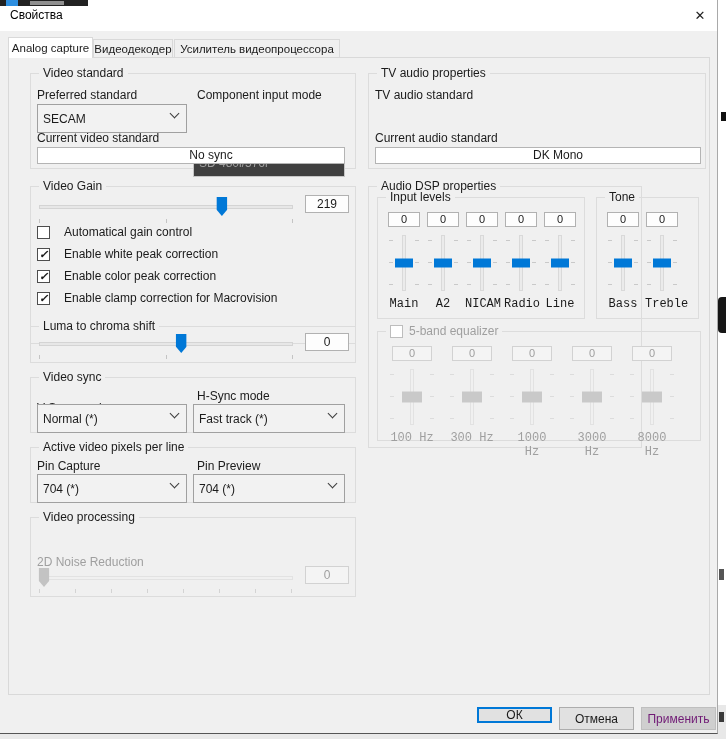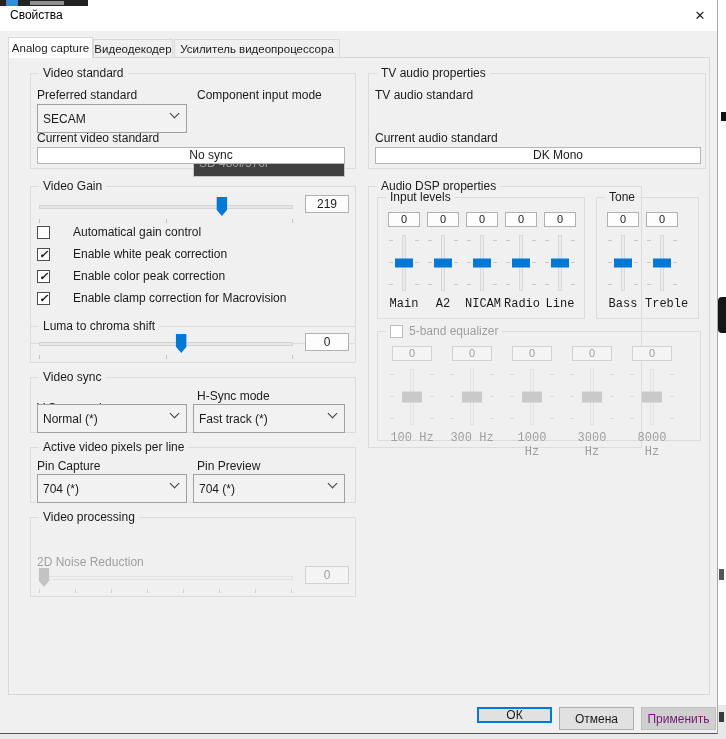--- a/index.html
+++ b/index.html
@@ -34,21 +34,21 @@
   .valbox.off{border-color:#d2d2d2;color:#9f9f9f;background:#f4f4f4;}
   .hsl{position:absolute;height:19px;}
   .htrack{position:absolute;left:0;right:0;top:8px;height:2px;background:#e7e7e7;border:1px solid #d4d4d4;}
   .hthumb{position:absolute;top:0;width:11px;height:19px;background:#0078d7;transform:translateX(-50%);
           clip-path:polygon(0 0,100% 0,100% 66%,50% 100%,0 66%);}
   .hthumb.gray{background:#c3c3c3;}
   .hticks{position:absolute;height:4px;}
   .hticks.t3{background-image:linear-gradient(#c4c4c4,#c4c4c4),linear-gradient(#c4c4c4,#c4c4c4),linear-gradient(#c4c4c4,#c4c4c4);
              background-repeat:no-repeat;background-size:1px 4px;background-position:0 0,50% 0,100% 0;}
   .hticks.t8{background-image:repeating-linear-gradient(to right,#d3d3d3 0 1px,transparent 1px 36px);}
-  .cbrow{position:absolute;left:6px;display:flex;gap:23px;align-items:center;}
+  .cbrow{position:absolute;left:6px;display:flex;gap:14px;align-items:center;}
   .cb{width:13px;height:13px;background:#fff;border:1px solid #4d4d4d;box-sizing:border-box;
       display:flex;align-items:center;justify-content:center;font-size:11px;line-height:11px;color:#1a1a1a;}
   .cb.off{border-color:#bdbdbd;}
   .cb .mark{display:none;font-weight:600;}
   .cb.checked .mark{display:block;}
   .vcol{position:absolute;top:14px;width:34px;text-align:center;}
   .vval{height:15px;margin:0 1px;background:#fdfdfd;border:1px solid #b1b1b1;box-sizing:border-box;
         font-size:11px;line-height:13px;}
   .vsl{position:relative;height:58px;margin-top:7px;}
   .vsl::before,.vsl::after{content:"";position:absolute;top:0;bottom:0;width:4px;

